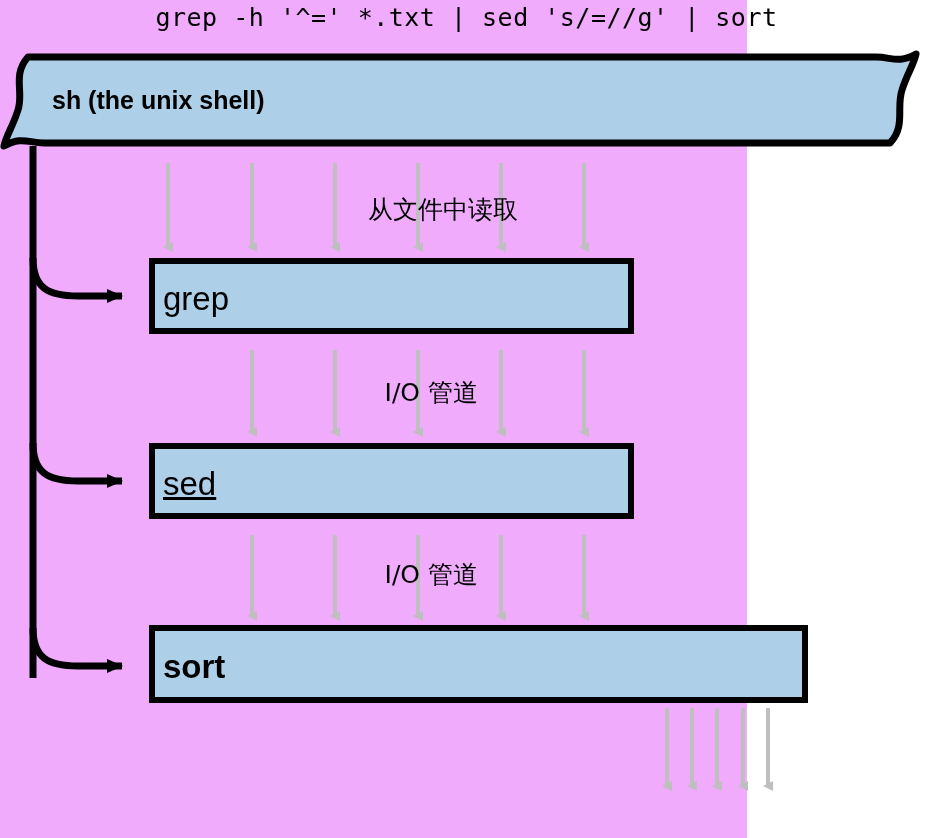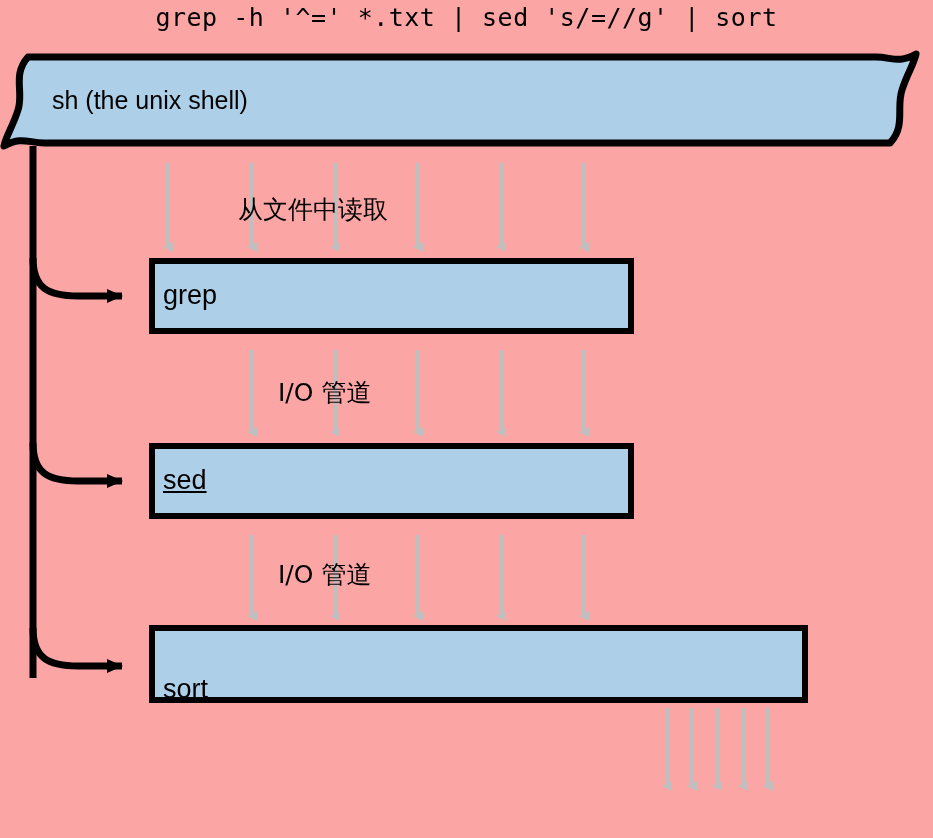--- a/index.html
+++ b/index.html
@@ -8,23 +8,23 @@
     background: #ffffff;
   }
   body {
     width: 933px;
     height: 838px;
     font-family: "Liberation Sans", sans-serif;
     overflow: hidden;
   }
   #stage {
     position: relative;
-    width: 933px;
+    width: 747px;
     height: 838px;
-    background: #fca5a5;
+    background: #f0abfc;
   }
   
   .cmd-title {
     position: absolute;
     left: 0;
     top: 3px;
     width: 933px;
     text-align: center;
     font-family: "DejaVu Sans Mono", "Liberation Mono", monospace;
     font-size: 25px;
@@ -38,40 +38,41 @@
     left: 0;
     top: 0;
     width: 933px;
     height: 838px;
   }
   
   .box-label {
     position: absolute;
     color: #000000;
     font-family: "Liberation Sans", sans-serif;
-    font-size: 27px;
+    font-size: 33px;
     line-height: 1;
     white-space: pre;
   }
   .shell-label {
     position: absolute;
     left: 52px;
     top: 86px;
     font-family: "Liberation Sans", sans-serif;
     font-size: 25px;
     color: #000000;
     white-space: pre;
+    font-weight: bold;
   }
   .flow-label {
     position: absolute;
     font-family: "DejaVu Sans", "Liberation Sans", sans-serif;
     font-size: 25px;
     color: #000000;
     white-space: pre;
-    text-align: left;
+    text-align: right;
   }
 </style>
 </head>
 <body>
 
 <div id="stage">
 
   <div class="cmd-title">grep -h '^=' *.txt | sed 's/=//g' | sort</div>
 
   <svg id="canvas" viewBox="0 0 933 838">
@@ -139,21 +140,21 @@
     <rect x="152" y="446" width="479" height="70" fill="#aecfe8" stroke="#000000" stroke-width="6"></rect>
     <rect x="152" y="628" width="653" height="72" fill="#aecfe8" stroke="#000000" stroke-width="6"></rect>
   </svg>
 
   <div class="shell-label">sh (the unix shell)</div>
 
   <div class="box-label" style="left:163px; top:282px;">grep</div>
 
   <div class="box-label" style="left:163px; top:467px;text-decoration:underline;">sed</div>
 
-  <div class="box-label" style="left:163px; top:676px;">sort</div>
+  <div class="box-label" style="left:163px; top:650px;font-weight:bold;">sort</div>
 
   <div class="flow-label" style="left:238px; top:193px; width:280px;">从文件中读取</div>
 
   <div class="flow-label" style="left:278px; top:376px; width:200px;">I/O 管道</div>
 
   <div class="flow-label" style="left:278px; top:558px; width:200px;">I/O 管道</div>
 
 
 </div>
 

